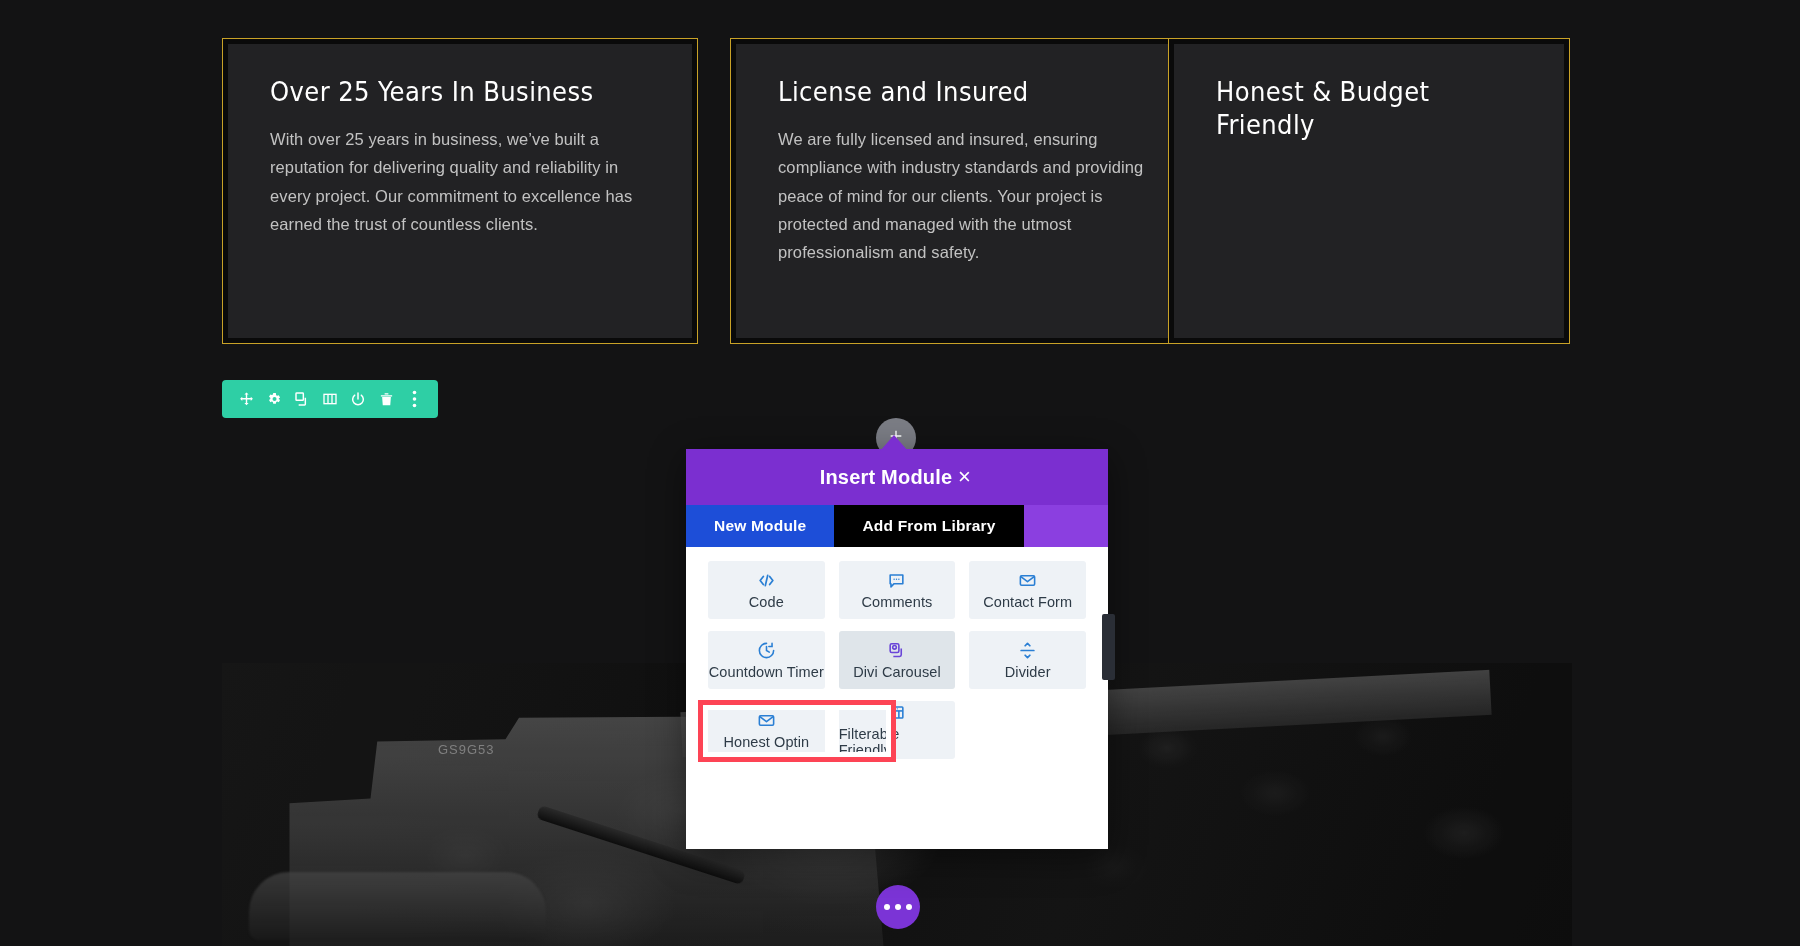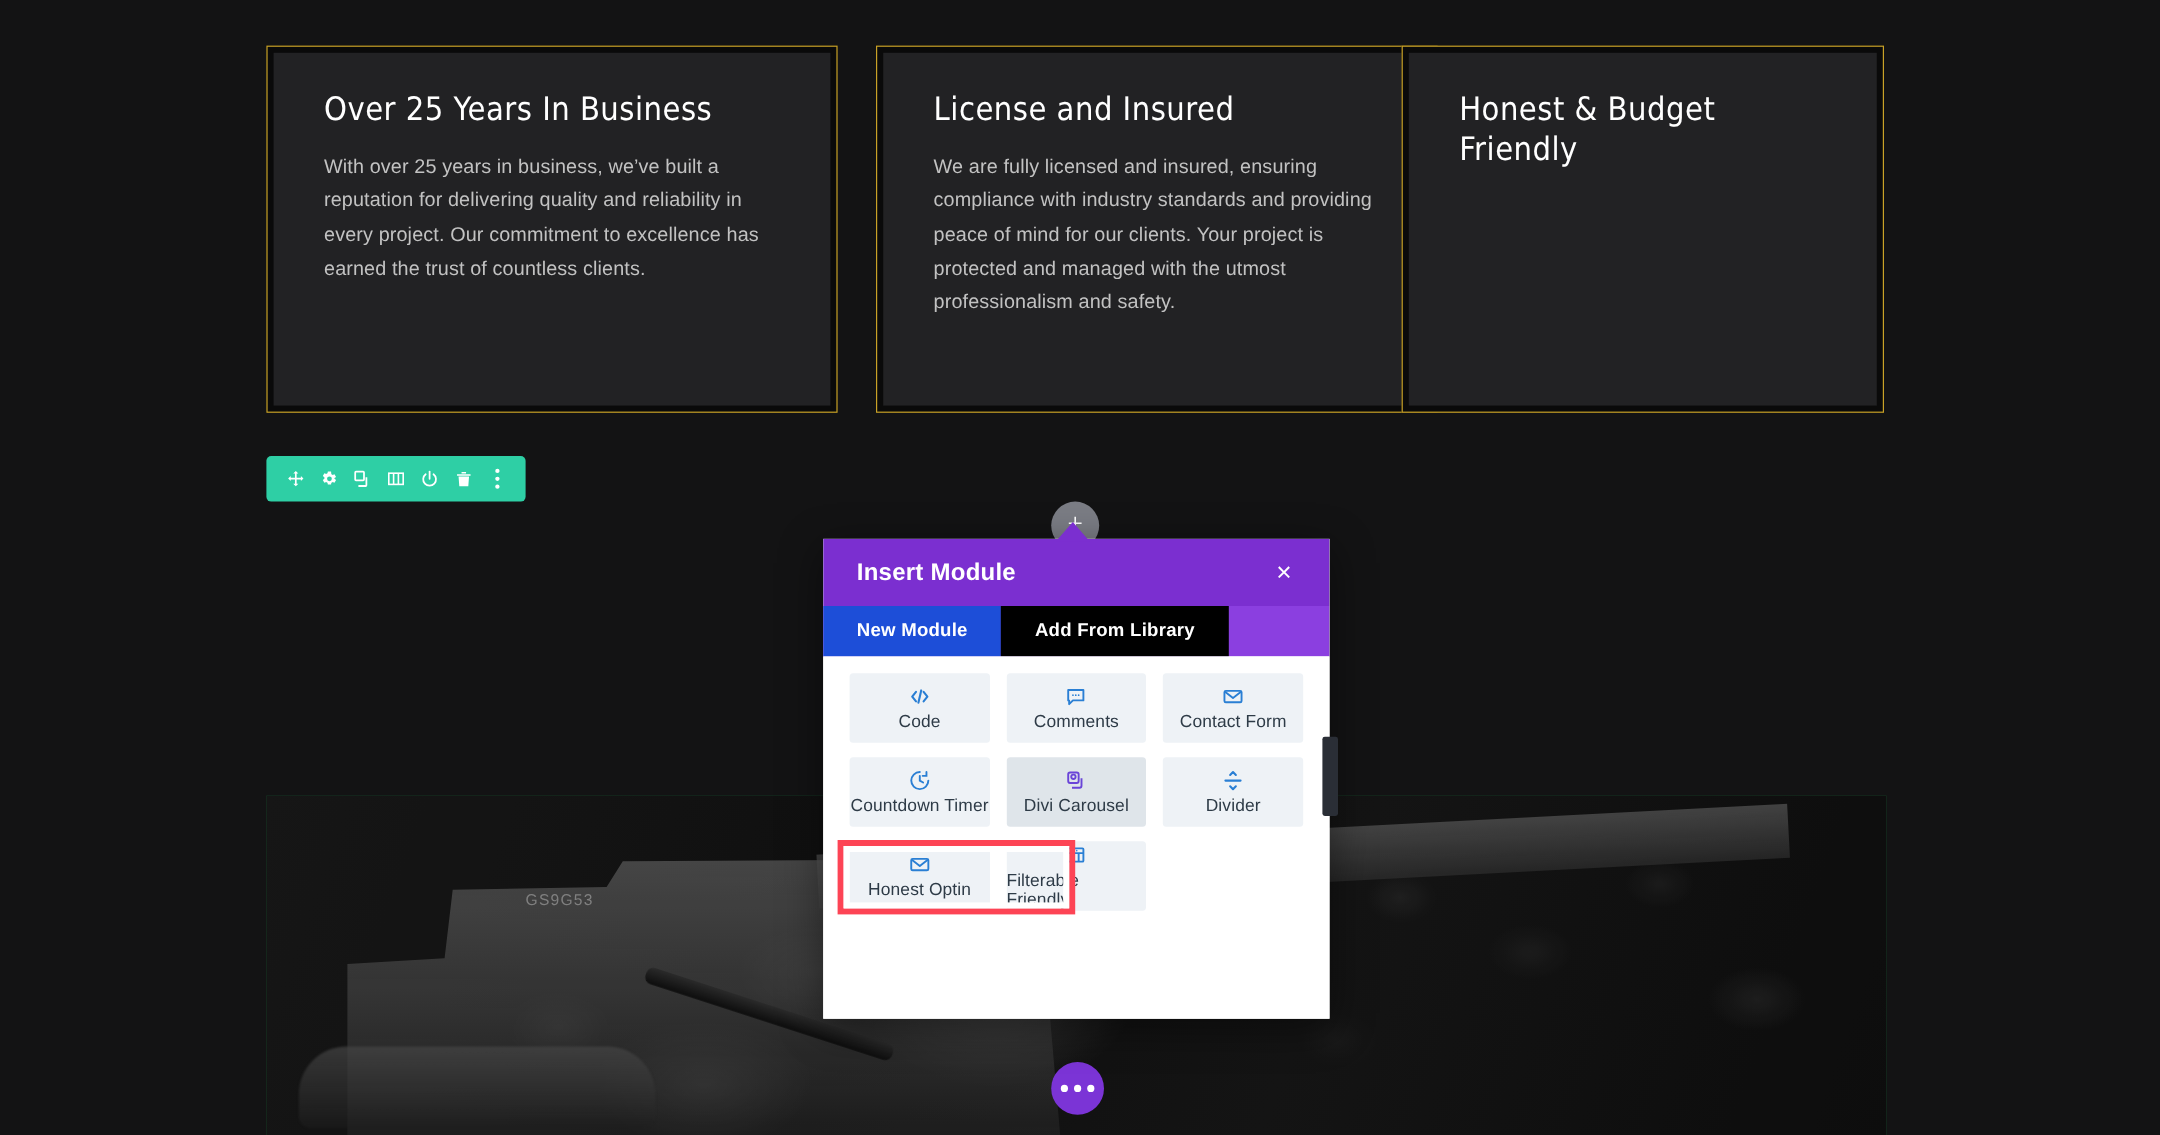--- a/index.html
+++ b/index.html
@@ -8,21 +8,21 @@
     width:1800px; height:946px;
     background:#111112;
     font-family:"Liberation Sans", sans-serif;
     overflow:hidden;
   }
   #stage { position:relative; width:1800px; height:946px; background:#131314; }
 
   
   .bg-section{
     position:absolute; left:222px; top:663px; width:1350px; height:283px;
-    overflow:hidden; background:#14532d;
+    overflow:hidden; background:#7f1d1d;
   }
   .bg-photo{
     position:absolute; inset:0;
     background-color:#141414;
     background-image:
       radial-gradient(ellipse 60px 40px at 18% 68%, #2c2c2c 0%, rgba(30,30,30,0) 70%),
       radial-gradient(ellipse 90px 55px at 34% 52%, #343434 0%, rgba(30,30,30,0) 72%),
       radial-gradient(ellipse 120px 70px at 27% 85%, #3a3a3a 0%, rgba(25,25,25,0) 75%),
       radial-gradient(ellipse 160px 95px at 45% 62%, #3e3e3e 0%, rgba(22,22,22,0) 70%),
       radial-gradient(ellipse 200px 70px at 55% 40%, #3a3a3a 0%, rgba(20,20,20,0) 72%),
@@ -161,21 +161,21 @@
     position:absolute; left:880px; top:435px;
     width:0; height:0;
     border-left:14px solid transparent;
     border-right:14px solid transparent;
     border-bottom:16px solid #7b2fd0;
     z-index:9;
   }
   .modal-header{
     background:#7b2fd0;
     height:56px;
-    display:flex; align-items:center; justify-content:space-between;
+    display:flex; align-items:center; justify-content:center;
     padding:0 26px 0 28px;
     flex:0 0 auto;
   }
   .modal-title{
     color:#fff; font-size:20px; font-weight:bold; letter-spacing:.2px;
   }
   .modal-close{
     color:#fff; font-size:22px; line-height:1; cursor:pointer;
     width:24px; height:24px; display:flex; align-items:center; justify-content:center;
     font-weight:400;

